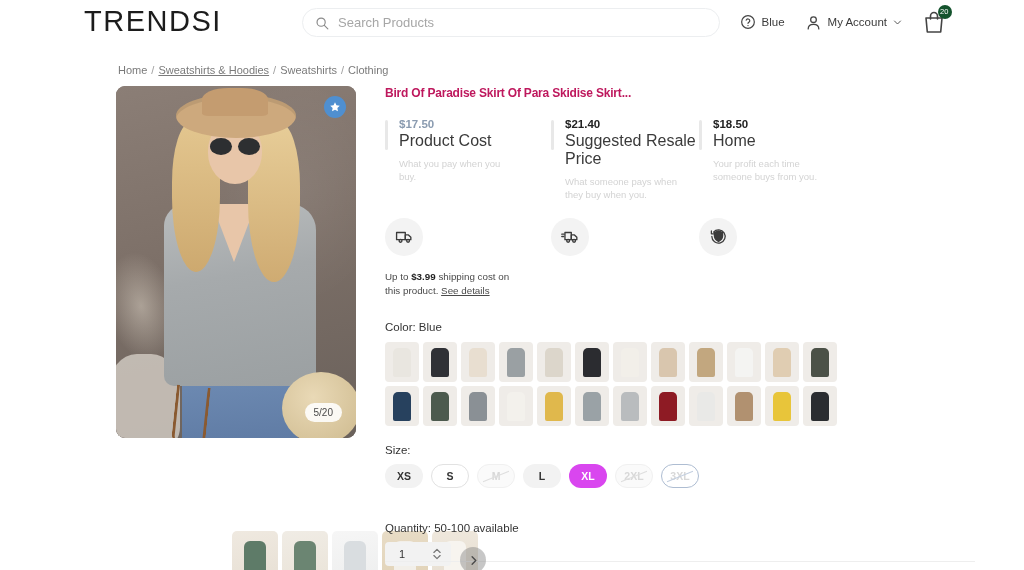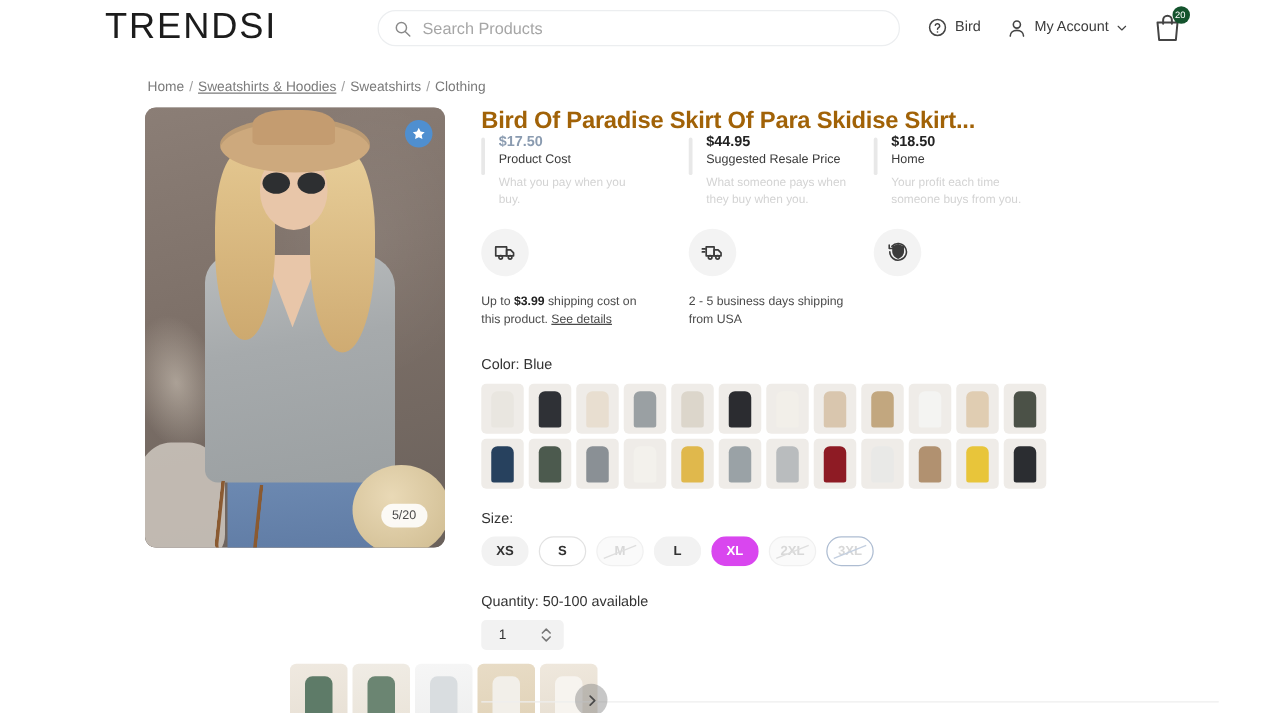--- a/index.html
+++ b/index.html
@@ -155,35 +155,35 @@
     position: absolute; right: -8px; top: 16px;
     width: 26px; height: 26px; border-radius: 50%;
     background: rgba(130,130,130,.45);
     display: flex; align-items: center; justify-content: center;
     cursor: pointer; z-index: 5;
   }
 
   
   .detail { position: absolute; left: 385px; top: 86px; width: 590px; }
   .product-title {
-    font-size: 19px; font-weight: bold; color: #a16207;
+    font-size: 12px; font-weight: bold; color: #be185d;
     letter-spacing: -0.2px;
   }
 
-  .price-row { display: flex; }
+  .price-row { display: flex; margin-top: 18px; }
   .price-block { position: relative; padding-left: 14px; }
   .pb1 { width: 166px; } .pb2 { width: 148px; } .pb3 { width: 160px; }
   .price-block::before {
     content:""; position: absolute; left: 0; top: 2px;
     width: 3px; height: 30px; background: #e8e8e8; border-radius: 2px;
   }
   .price-val { font-size: 11.5px; font-weight: bold; }
   .price-val.cost { color: #8a9bb0; }
   .price-val.dark { color: #222; }
-  .price-lbl { font-size: 10px; color: #3a3a3a; margin-top: 2px; }
+  .price-lbl { font-size: 16px; color: #3a3a3a; margin-top: 2px; }
   .price-note {
     font-size: 9.5px; color: #d3d3d3; margin-top: 8px; line-height: 1.35;
     max-width: 112px;
   }
 
   .ship-row { display: flex; margin-top: 16px; }
   .ship-col { width: 166px; }
   .ship-col.c2 { width: 148px; }
   .ship-icon-circle {
     width: 38px; height: 38px; border-radius: 50%;
@@ -224,21 +224,21 @@
   .size-pill.outline { background: #fff; border: 1px solid #e2e2e2; }
   .size-pill.selected { background: #d946ef; color: #fff; }
   .size-pill.disabled { background: #fafafa; color: #d8d8d8; border: 1px solid #f0f0f0; cursor: default; }
   .size-pill.disabled.blue { border: 1px solid #aebdd2; background: #fff; }
   .size-pill.disabled::after {
     content:""; position:absolute; left:4px; right:4px; top:50%;
     height:1px; background:#dedede; transform: rotate(-22deg);
   }
   .size-pill.disabled.blue::after { background:#c3cfe0; }
 
-  .qty-label { margin-top: 23px; font-size: 11.5px; color: #333; }
+  .qty-label { margin-top: 34px; font-size: 11.5px; color: #333; }
   .qty-box {
     margin-top: 8px; width: 66px; height: 24px;
     background: #f2f2f2; border-radius: 4px;
     display: flex; align-items: center; justify-content: space-between;
     padding: 0 9px 0 14px; cursor: pointer;
   }
   .qty-val { font-size: 11px; color: #333; }
   .bottom-divider {
     position: absolute; left: 385px; top: 561px;
     width: 590px; height: 1px; background: #eeeeee;
@@ -258,21 +258,21 @@
     <input class="search-input" type="text" placeholder="Search Products" style="">
   </div>
 
   <div class="hdr-right">
     <div class="hdr-item">
       <svg width="16" height="16" viewBox="0 0 24 24" fill="none" stroke="#444" stroke-width="1.8">
         <circle cx="12" cy="12" r="9.5"></circle>
         <path d="M9.3 9.2a2.8 2.8 0 0 1 5.4 1c0 1.9-2.7 2.1-2.7 3.8" stroke-linecap="round"></path>
         <circle cx="12" cy="17.4" r="1" fill="#444" stroke="none"></circle>
       </svg>
-      <span class="hdr-label">Bird</span>
+      <span class="hdr-label">Blue</span>
     </div>
 
     <div class="hdr-item">
       <svg width="17" height="17" viewBox="0 0 24 24" fill="none" stroke="#444" stroke-width="1.8">
         <circle cx="12" cy="8" r="4"></circle>
         <path d="M4.5 21c0-4.2 3.4-6.5 7.5-6.5s7.5 2.3 7.5 6.5" stroke-linecap="round"></path>
       </svg>
       <span class="hdr-label">My Account</span>
       <svg class="chev" viewBox="0 0 24 24" fill="none" stroke="#444" stroke-width="2.4">
         <path d="M4 8l8 8 8-8" stroke-linecap="round" stroke-linejoin="round"></path>
@@ -344,21 +344,21 @@
 <div class="detail">
   <div class="product-title">Bird Of Paradise Skirt Of Para Skidise Skirt...</div>
 
   <div class="price-row">
     <div class="price-block pb1">
       <div class="price-val cost">$17.50</div>
       <div class="price-lbl">Product Cost</div>
       <div class="price-note">What you pay when you buy.</div>
     </div>
     <div class="price-block pb2">
-      <div class="price-val dark">$44.95</div>
+      <div class="price-val dark">$21.40</div>
       <div class="price-lbl">Suggested Resale Price</div>
       <div class="price-note">What someone pays when they buy when you.</div>
     </div>
     <div class="price-block pb3">
       <div class="price-val dark">$18.50</div>
       <div class="price-lbl">Home</div>
       <div class="price-note">Your profit each time someone buys from you.</div>
     </div>
   </div>
 
@@ -380,21 +380,20 @@
     <div class="ship-col c2">
       <div class="ship-icon-circle">
         <svg width="19" height="19" viewBox="0 0 24 24" fill="none" stroke="#3b3b3b" stroke-width="1.7">
           <path d="M5 7h8v9H5z" stroke-linejoin="round"></path>
           <path d="M13 10h4l3 3v3h-7z" stroke-linejoin="round"></path>
           <circle cx="9" cy="17.5" r="1.8"></circle>
           <circle cx="16.5" cy="17.5" r="1.8"></circle>
           <path d="M1 9h3M1 12h2.5" stroke-linecap="round"></path>
         </svg>
       </div>
-      <div class="ship-text">2 - 5 business days shipping from USA</div>
     </div>
 
     <div class="ship-col">
       <div class="ship-icon-circle">
         <svg width="19" height="19" viewBox="0 0 24 24" fill="none" stroke="#3b3b3b" stroke-width="1.6">
           <path d="M12 4l6 2.2v5c0 4-2.6 6.6-6 8-3.4-1.4-6-4-6-8v-5z" fill="#3b3b3b" stroke="none"></path>
           <path d="M3.6 12a8.4 8.4 0 1 0 2.1-5.6" stroke-linecap="round"></path>
           <path d="M3 5v3.6h3.6" stroke-linecap="round" stroke-linejoin="round"></path>
         </svg>
       </div>

